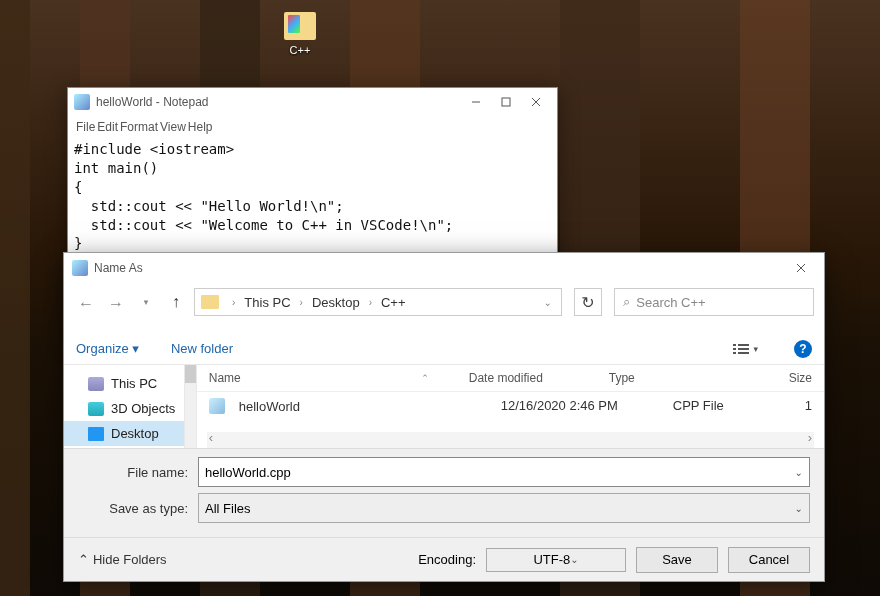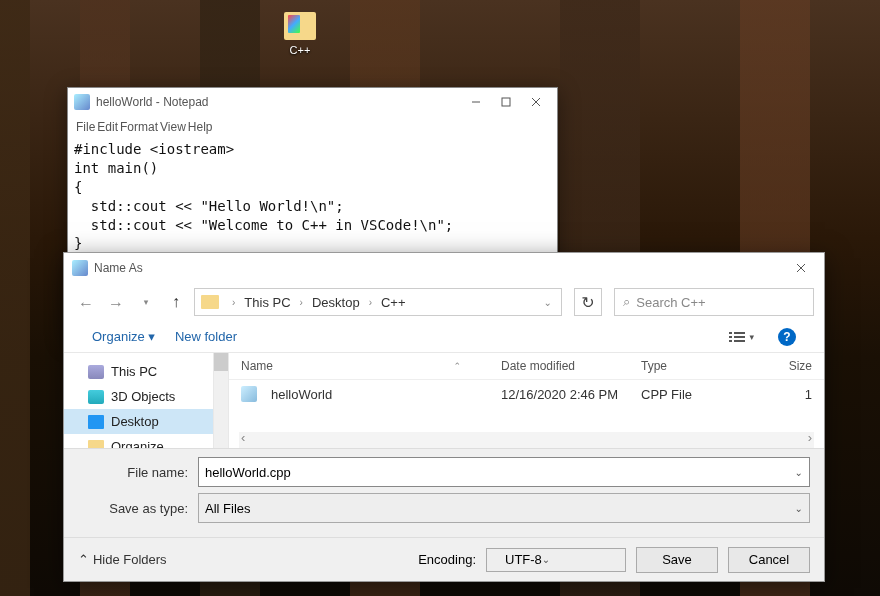--- a/index.html
+++ b/index.html
@@ -38,21 +38,21 @@
 .sa-title .spacer { flex:1; }
 
 .navrow { height:38px; display:flex; align-items:center; padding:0 10px; gap:6px; }
 .navbtn { width:24px; height:24px; display:flex; align-items:center; justify-content:center; color:#888; }
 .navbtn.enabled { color:#333; }
 .addrbar { flex:1; height:28px; border:1px solid #ccc; display:flex; align-items:center; padding:0 6px; gap:6px; font-size:13px; color:#333; }
 .bc-sep { color:#888; font-size:10px; margin:0 3px; }
 .refresh { width:28px; height:28px; border:1px solid #ccc; margin-left:6px; display:flex; align-items:center; justify-content:center; color:#444; }
 .searchbox { width:200px; height:28px; border:1px solid #ccc; margin-left:6px; display:flex; align-items:center; padding:0 8px; color:#888; font-size:13px; gap:6px; }
 
-.toolbar { height:32px; display:flex; align-items:center; padding:0 28px; gap:20px; font-size:13px; color:#2266aa; border-bottom:1px solid #e8e8e8; }
+.toolbar { height:32px; display:flex; align-items:center; padding:0 12px; gap:32px; font-size:13px; color:#2266aa; border-bottom:1px solid #e8e8e8;margin-top:12px; }
 .toolbar .spacer { flex:1; }
 .viewbtn { color:#555; padding:2px 4px; display:flex; align-items:center; gap:4px; }
 .helpbtn { width:18px; height:18px; border-radius:50%; background:#0068c6; color:#fff; font-size:12px; display:flex; align-items:center; justify-content:center; font-weight:bold; }
 
 .body { flex:1; display:flex; overflow:hidden; position:relative; }
 .sidebar { width:150px; border-right:1px solid #e8e8e8; padding:6px 0; font-size:13px; }
 .scrollbar-v { width:15px; background:#f0f0f0; border-right:1px solid #e8e8e8; position:relative; }
 .scrollbar-v .thumb { position:absolute; top:0; width:100%; height:18px; background:#ccc; }
 .sb-item { padding:5px 8px 5px 24px; display:flex; align-items:center; gap:7px; color:#222; }
 .sb-item.sel { background:#cde6f7; }
@@ -62,38 +62,38 @@
 .ico-desk { background:#2196f3; border-radius:1px; }
 .ico-doc { background:#f6d88a; border-radius:1px; }
 
 .filepane { flex:1; display:flex; flex-direction:column; font-size:13px; }
 .cols { display:flex; padding:6px 12px; color:#555; border-bottom:1px solid #eee; font-size:12px; }
 .col-name { flex:0 0 260px; display:flex; align-items:center; gap:6px;}
 .col-date { flex:0 0 140px; }
 .col-type { flex:0 0 100px; }
 .col-size { flex:1; text-align:right; }
 .sortarr { font-size:9px; color:#888; }
-.row { display:flex; padding:6px 12px; color:#333; align-items:flex-end; }
+.row { display:flex; padding:6px 12px; color:#333; align-items:flex-start;gap:32px; }
 .fileico { width:16px; height:16px; background:linear-gradient(135deg,#cef,#8bd); margin-right:8px; border-radius:2px; }
 .hscroll { height:16px; background:#f4f4f4; margin:4px 10px 0; position:relative; }
 .hscroll::before { content:'‹'; position:absolute; left:2px; top:-2px; color:#888; }
 .hscroll::after { content:'›'; position:absolute; right:2px; top:-2px; color:#888; }
 
 .formarea { padding:8px 14px; background:#f0f0f0; border-top:1px solid #ddd; }
 .formrow { display:flex; align-items:center; margin-bottom:6px; }
 .formlabel { width:120px; text-align:right; font-size:13px; padding-right:10px; color:#333; }
 .formfield { flex:1; height:24px; border:1px solid #888; background:#fff; padding:14px 6px; font-size:13px; display:flex; align-items:center; justify-content:space-between; }
 .formfield.combo { background:#eee; border:1px solid #aaa; }
 .dd { color:#555; font-size:10px; }
 
 .footer { height:44px; background:#f0f0f0; display:flex; align-items:center; padding:0 14px; gap:10px; border-top:1px solid #ddd; }
 .hidefolders { font-size:13px; color:#333; display:flex; align-items:center; gap:4px; }
 .footer .spacer { flex:1; }
 .enc-label { font-size:13px; }
-.enc-sel { width:140px; height:24px; border:1px solid #aaa; background:#eee; padding:0 18px; font-size:13px; display:flex; align-items:center; justify-content:flex-start; }
+.enc-sel { width:140px; height:24px; border:1px solid #aaa; background:#eee; padding:0 6px; font-size:13px; display:flex; align-items:center; justify-content:center; }
 .dlgbtn { width:82px; height:26px; border:1px solid #aaa; background:#e8e8e8; font-size:13px; display:flex; align-items:center; justify-content:center; }
 
 .folder-ico { width:18px; height:14px; background:#f6d88a; border-radius:1px; margin-right:4px; }
 </style>
 </head>
 <body>
 
 <div class="forest"></div>
 
 <div class="desktop-icon">

